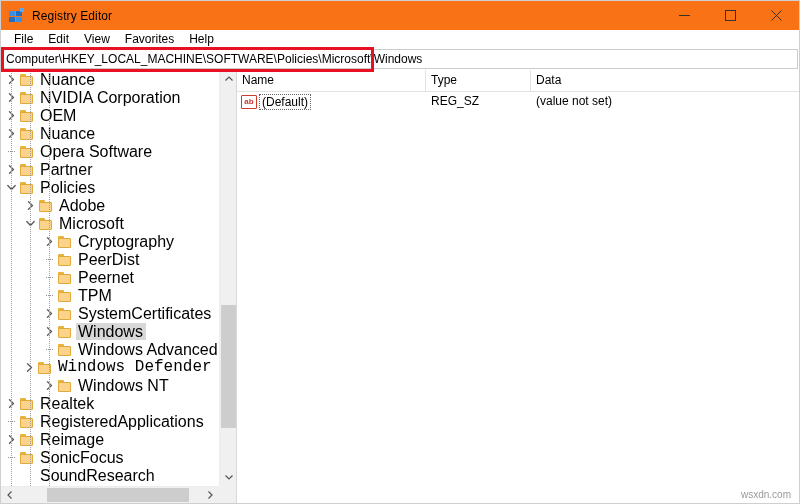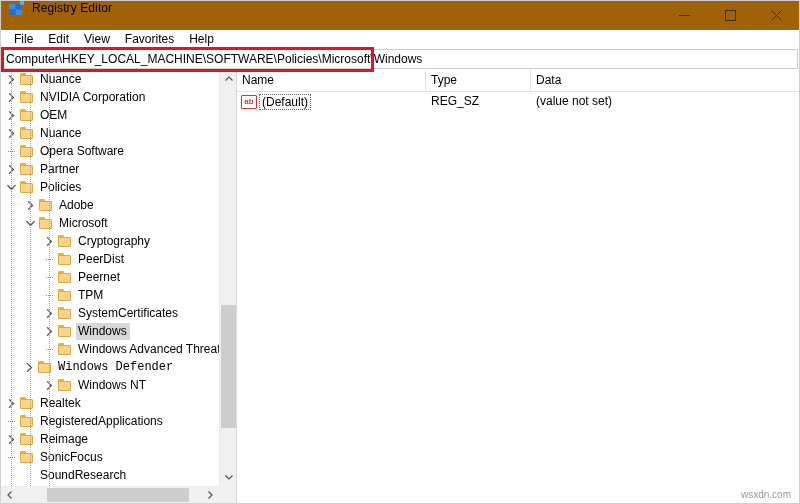--- a/index.html
+++ b/index.html
@@ -26,23 +26,23 @@
     border: 1px solid #cfcfcf;
     box-sizing: border-box;
     display: flex;
     flex-direction: column;
   }
 
   
   #titlebar {
     height: 29px;
     min-height: 29px;
-    background: #a16207;
-    display: flex;
-    align-items: flex-start;
+    background: #f97316;
+    display: flex;
+    align-items: center;
     position: relative;
   }
   #app-icon {
     width: 16px; height: 16px;
     margin-left: 8px;
     margin-right: 7px;
     position: relative;
     flex: 0 0 auto;
   }
   #app-icon .sq {
@@ -150,24 +150,24 @@
     position: absolute;
     left: 0; top: 0;
     right: 17px;
     bottom: 17px;
     overflow: hidden;
     background: #ffffff;
   }
   .trow {
     height: 18px;
     display: flex;
-    align-items: center;
+    align-items: flex-end;
     white-space: nowrap;
     position: relative;
-    font-size: 12px;
+    font-size: 16px;
   }
   .trow .lbl {
     padding: 1px 3px 1px 2px;
     line-height: 15px;
   }
   .trow.sel .lbl {
     background: #d8d8d8;
   }
   .twisty {
     width: 16px;

